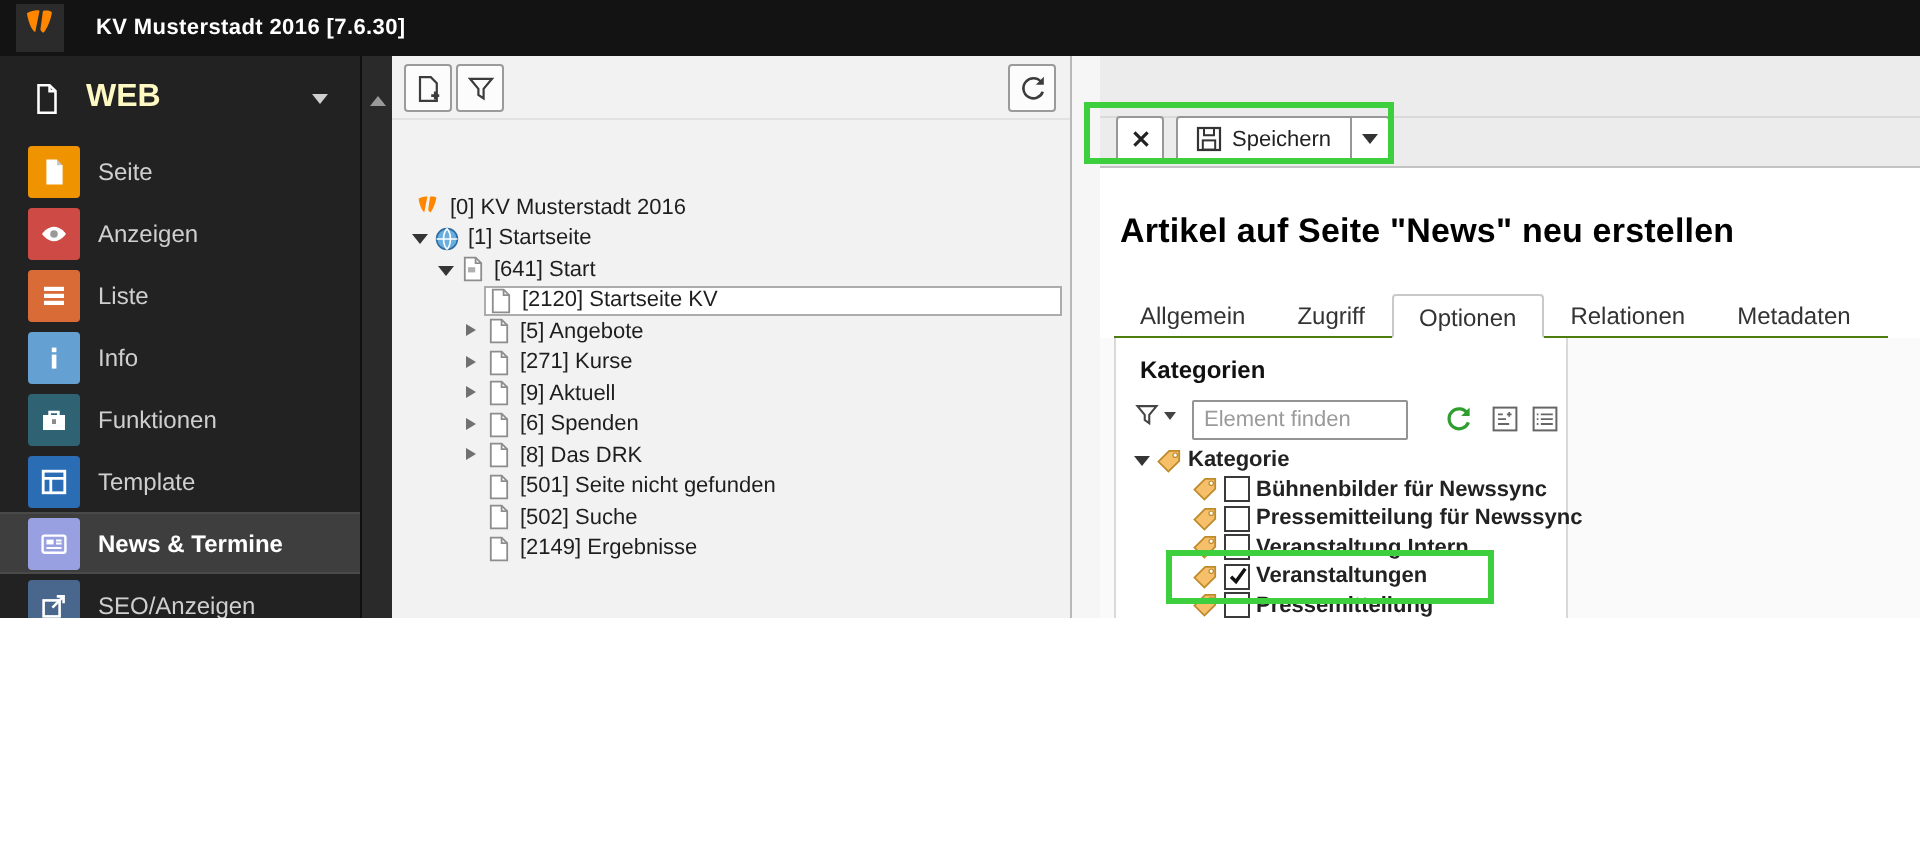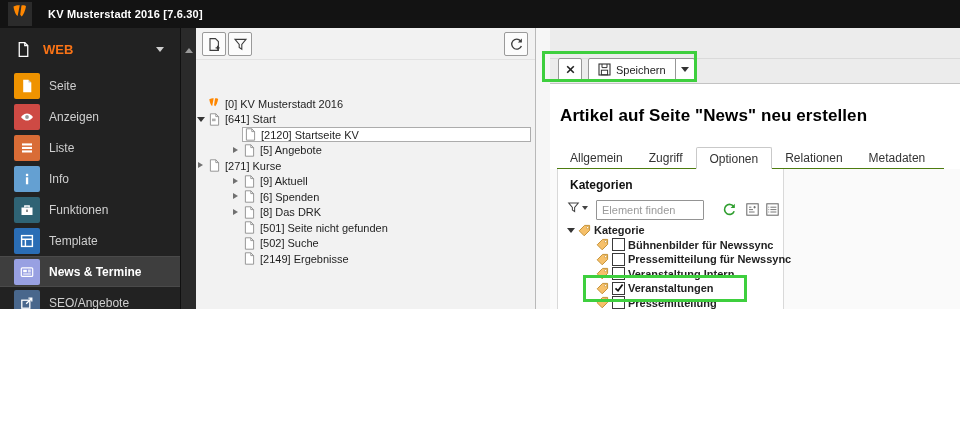--- a/index.html
+++ b/index.html
@@ -6,21 +6,21 @@
   .screen{position:relative;width:960px;height:309px;overflow:hidden;background:#fff;
           font-family:"Liberation Sans",sans-serif;-webkit-font-smoothing:antialiased;}
   
   .topbar{position:absolute;left:0;top:0;width:100%;height:28px;background:#131313;display:flex;align-items:center;z-index:5;}
   .logo-tile{width:24px;height:24px;margin-left:8px;background:#2b2b2b;display:flex;align-items:center;justify-content:center;}
   .topbar-title{color:#fff;font-size:11px;font-weight:700;margin-left:16px;letter-spacing:.2px;}
   
   .sidebar{position:absolute;left:0;top:28px;width:180px;bottom:0;background:#222;}
   .sb-header{height:42px;display:flex;align-items:center;position:relative;}
   .sb-header .hd-icon{margin-left:15px;display:flex;}
-  .sb-header .hd-label{color:#f97316;font-size:13px;font-weight:700;margin-left:11px;}
+  .sb-header .hd-label{color:#fef9c3;font-size:16px;font-weight:700;margin-left:11px;}
   .caret-down{width:0;height:0;border-left:4px solid transparent;border-right:4px solid transparent;border-top:5px solid #cfcfcf;}
   .sb-header .caret-down{position:absolute;right:16px;top:19px;}
   .sb-item{height:31px;display:flex;align-items:center;padding-left:14px;cursor:default;}
   .sb-item.active{background:#3e3e3e;border-top:1px solid #4a4a4a;border-bottom:1px solid #4a4a4a;height:29px;}
   .sb-icon{width:26px;height:26px;border-radius:2px;display:flex;align-items:center;justify-content:center;flex:none;}
   .sb-label{margin-left:9px;font-size:12px;color:#cfcfcf;white-space:nowrap;}
   .sb-item.active .sb-label{color:#fff;font-weight:700;}
   
   .sb-scroll{position:absolute;left:180px;top:28px;width:16px;bottom:0;background:#2a2a2a;border-left:1px solid #101010;box-sizing:border-box;}
   .sb-scroll .up{position:absolute;top:20px;left:4px;width:0;height:0;border-left:4px solid transparent;border-right:4px solid transparent;border-bottom:5px solid #9a9a9a;}
@@ -175,21 +175,21 @@
           </span>
           <span class="sb-label">News &amp; Termine</span>
         </div>
         <div class="sb-item">
           <span class="sb-icon" style="background: rgb(73, 103, 140);">
             <svg width="16" height="16" viewBox="0 0 16 16">
               <rect x="2.8" y="5.2" width="8" height="8" fill="none" stroke="#fff" stroke-width="1.3"></rect>
               <path d="M7.2 8.8 12.8 3.2M9.4 3.2h3.4v3.4" fill="none" stroke="#fff" stroke-width="1.3"></path>
             </svg>
           </span>
-          <span class="sb-label">SEO/Angebote</span>
+          <span class="sb-label">SEO/Anzeigen</span>
         </div>
         <div class="sb-item">
           <span class="sb-icon" style="background: rgb(58, 58, 58);">
             <svg width="16" height="16" viewBox="0 0 16 16">
               <g transform="rotate(45 8 8)">
                 <rect x="5.6" y="2.2" width="4.8" height="11.6" rx="2.4" fill="#fff"></rect>
                 <path d="M5.6 8h4.8v3.4a2.4 2.4 0 0 1-4.8 0z" fill="#d23c3c"></path>
               </g>
             </svg>
           </span>
@@ -228,21 +228,33 @@
           <span class="tnode-inner">
             <span class="ticon">
               <svg width="13" height="13" viewBox="0 0 13 13">
                 <path d="M1.3 2.2C3.2 1.3 4.8 1 5.7 1.3L4.2 9C2.8 8.4 1.7 5.1 1.3 2.2z" fill="#ff8700"></path>
                 <path d="M7 1.4c1.4-.3 2.6-.1 3.2.5-.4 2.7-1.8 6-3 7.3-.5-.3-.9-.8-1.1-1.3z" fill="#ff8700"></path>
               </svg>
             </span>
             <span class="tlabel">[0] KV Musterstadt 2016</span>
           </span>
         </div>
-        <div class="tnode" style=" text-align: center;">
+        <div class="tnode" style="padding-left: 9px;">
+          <span class="texp exp-open"></span>
+          <span class="tnode-inner">
+            <span class="ticon">
+              <svg width="13" height="13" viewBox="0 0 13 13">
+                <circle cx="6.5" cy="6.5" r="5.2" fill="#6aaede" stroke="#2e6da4" stroke-width="0.8"></circle>
+                <path d="M1.3 6.5h10.4M6.5 1.3c2.3 2.6 2.3 7.8 0 10.4M6.5 1.3c-2.3 2.6-2.3 7.8 0 10.4" fill="none" stroke="#fff" stroke-width="0.8"></path>
+              </svg>
+            </span>
+            <span class="tlabel">[1] Startseite</span>
+          </span>
+        </div>
+        <div class="tnode" style="padding-left: 22px; text-align: center;">
           <span class="texp exp-open"></span>
           <span class="tnode-inner">
             <span class="ticon">
               <svg width="13" height="13" viewBox="0 0 13 13">
                 <path d="M2.4 0.8h5.4l2.8 2.8v8.6H2.4z" fill="#fff" stroke="#8d8d8d" stroke-width="0.9"></path>
                 <path d="M7.8 0.8v2.8h2.8" fill="none" stroke="#8d8d8d" stroke-width="0.9"></path>
                 <rect x="4" y="5.6" width="3.6" height="2.6" fill="#b0b0b0"></rect>
               </svg>
             </span>
             <span class="tlabel">[641] Start</span>
@@ -265,21 +277,21 @@
           <span class="tnode-inner">
             <span class="ticon">
               <svg width="13" height="13" viewBox="0 0 13 13">
                 <path d="M2.4 0.8h5.4l2.8 2.8v8.6H2.4z" fill="#fff" stroke="#8d8d8d" stroke-width="0.9"></path>
                 <path d="M7.8 0.8v2.8h2.8" fill="none" stroke="#8d8d8d" stroke-width="0.9"></path>
               </svg>
             </span>
             <span class="tlabel">[5] Angebote</span>
           </span>
         </div>
-        <div class="tnode" style="">
+        <div class="tnode" style="padding-left: 35px;">
           <span class="texp exp-closed"></span>
           <span class="tnode-inner">
             <span class="ticon">
               <svg width="13" height="13" viewBox="0 0 13 13">
                 <path d="M2.4 0.8h5.4l2.8 2.8v8.6H2.4z" fill="#fff" stroke="#8d8d8d" stroke-width="0.9"></path>
                 <path d="M7.8 0.8v2.8h2.8" fill="none" stroke="#8d8d8d" stroke-width="0.9"></path>
               </svg>
             </span>
             <span class="tlabel">[271] Kurse</span>
           </span>

